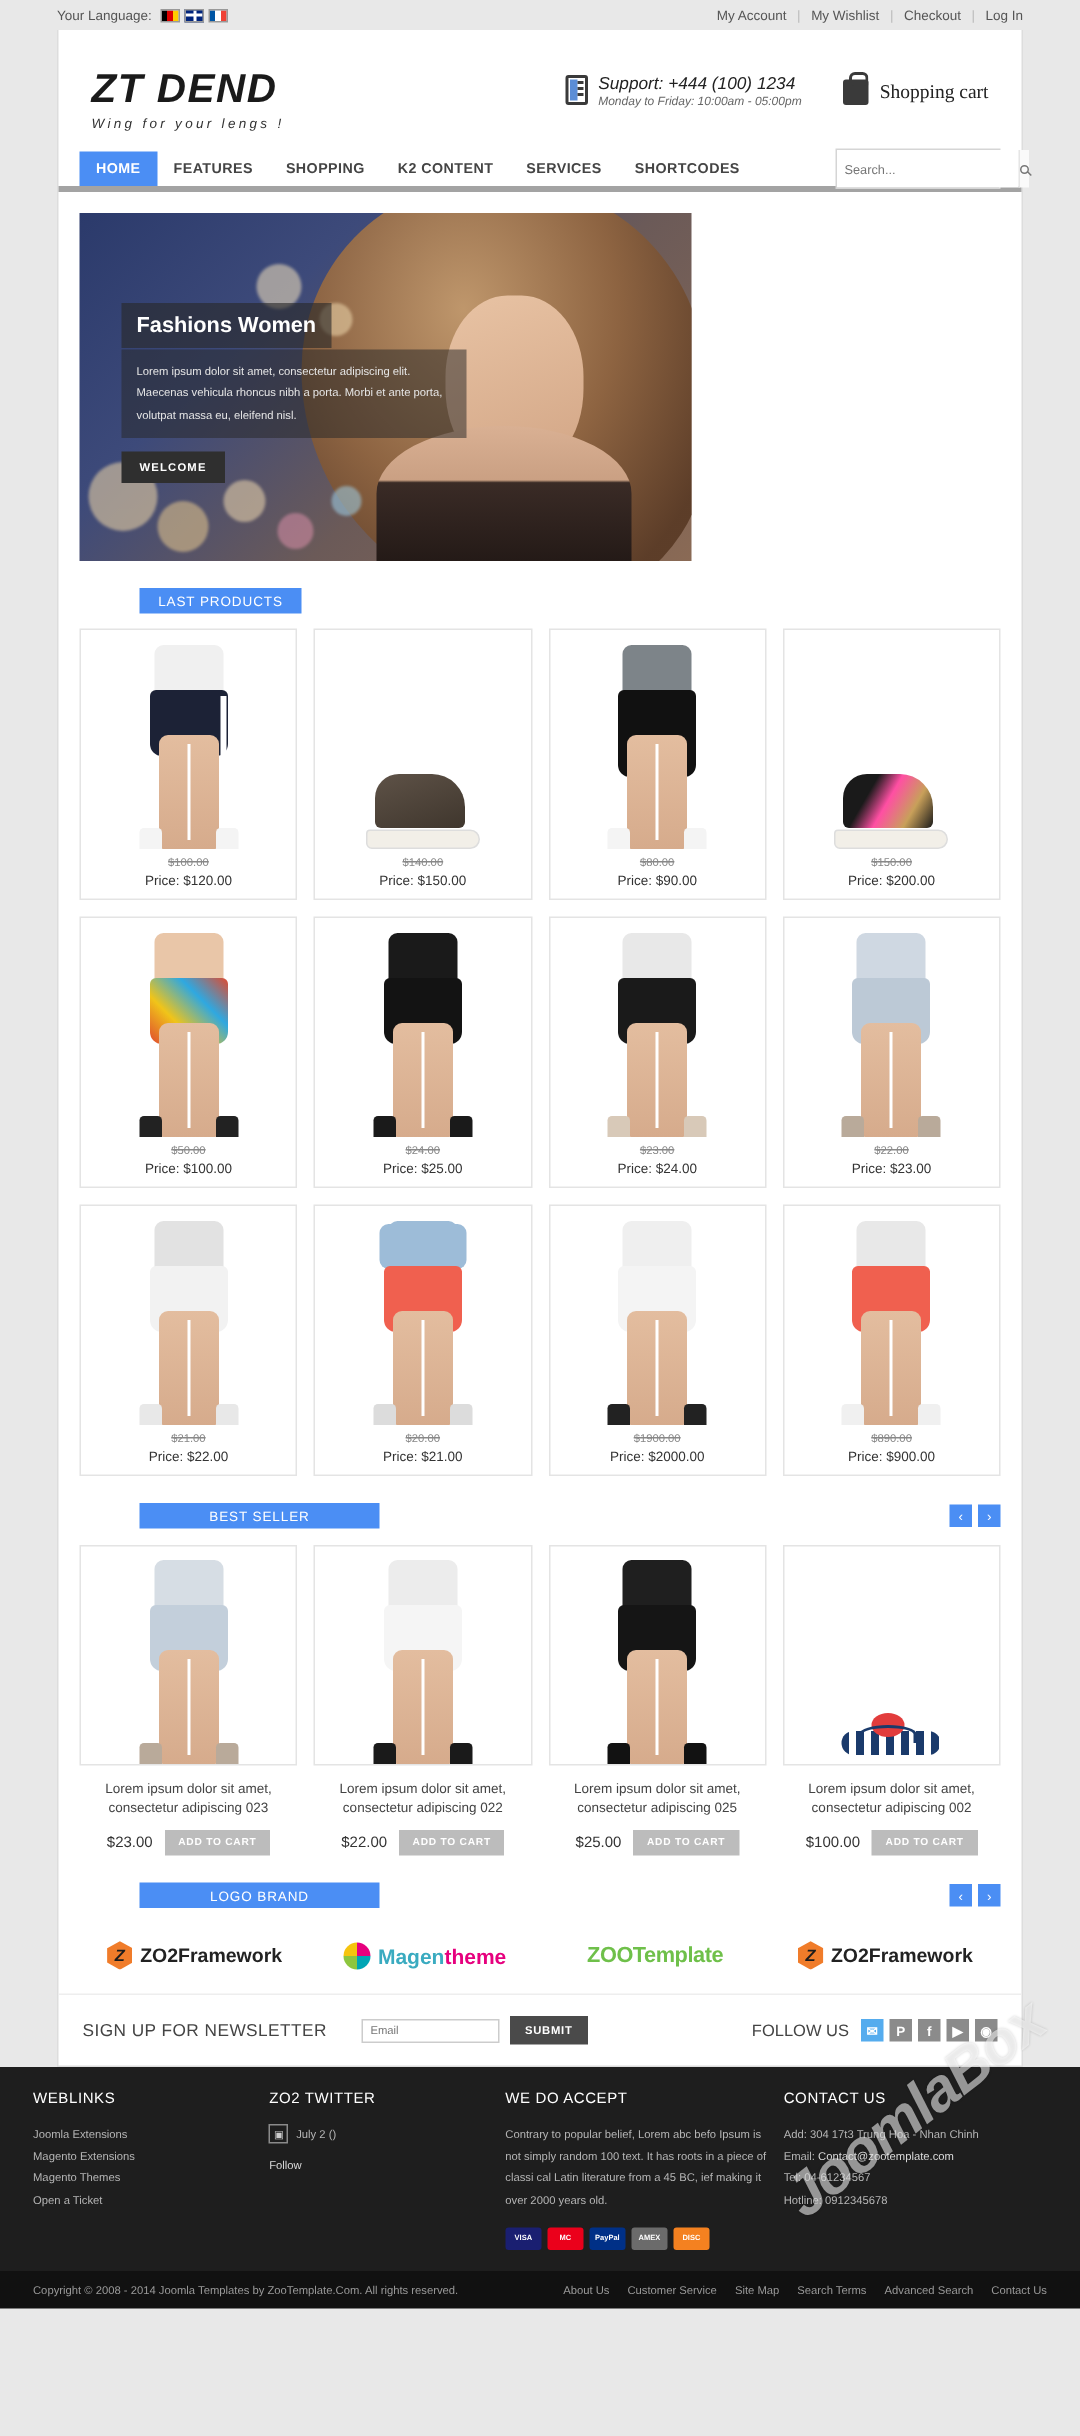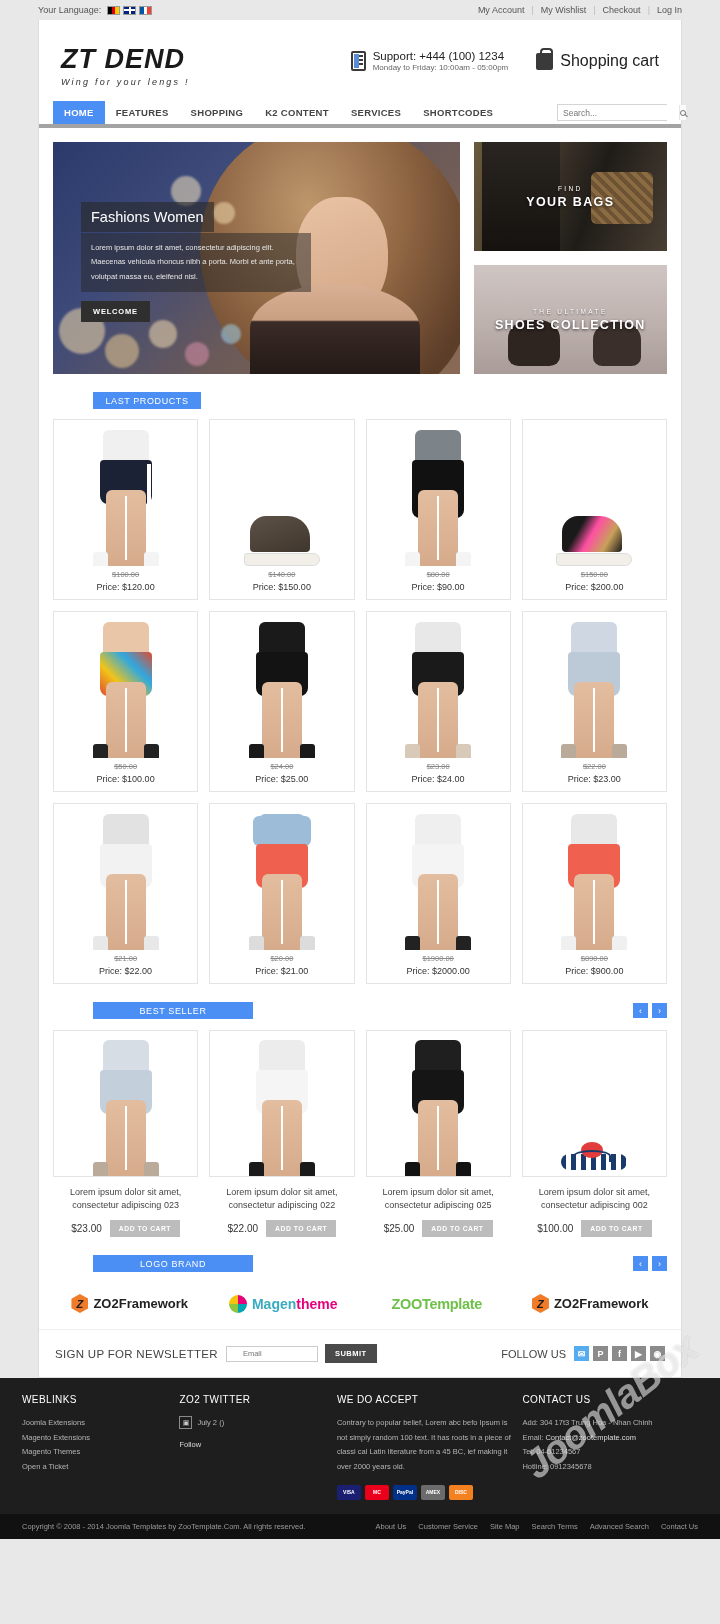--- a/index.html
+++ b/index.html
@@ -29,55 +29,55 @@
 
   
   .shell { width: 644px; margin: 0 38px; background: #fff; border: 1px solid #ddd; border-top: none; }
 
   
   .header { display: flex; align-items: flex-start; padding: 20px 22px 14px 22px; }
   .logo-wrap { padding-top: 4px; }
   .logo-main { font-size: 27px; font-style: italic; font-weight: bold; letter-spacing: 1px; color: #1a1a1a; font-family: "Liberation Sans", sans-serif; }
   .logo-sub { font-size: 9px; font-style: italic; letter-spacing: 2.2px; color: #333; margin-top: 2px; }
   .header-right { margin-left: auto; display: flex; align-items: center; gap: 28px; padding-top: 10px; }
-  .support { display: flex; align-items: center; gap: 7px; }
+  .support { display: flex; gap: 7px; font-style: italic; }
   .phone-ico { width: 15px; height: 20px; border: 2px solid #3a3a3a; border-radius: 2px; position: relative; background:#fff; }
   .phone-ico::before { content:""; position:absolute; left:1px; top:1px; width:5px; height:14px; background:#5b8dd6; }
   .phone-ico::after { content:""; position:absolute; right:1px; top:2px; width:4px; height:2px; background:#3a3a3a; box-shadow: 0 4px 0 #3a3a3a, 0 8px 0 #3a3a3a; }
   .support-l1 { font-size: 11.5px; color: #222; }
   .support-l2 { font-size: 8px; color: #666; margin-top: 1px; }
   .cart { display: flex; align-items: center; gap: 7px; }
   .bag-ico { width: 17px; height: 17px; background: #3a3a3a; border-radius: 2px; position: relative; }
   .bag-ico::before { content:""; position:absolute; left:4px; top:-5px; width:9px; height:7px; border:2px solid #3a3a3a; border-bottom:none; border-radius:4px 4px 0 0; }
-  .cart-label { font-size: 16px; color: #222; }
+  .cart-label { font-size: 13px; color: #222; font-family: Liberation Serif, serif; }
 
   
   .navbar { display: flex; align-items: center; border-bottom: 4px solid #a3a3a3; padding: 0 14px 0 14px; height: 27px; }
   .nav-items { display: flex; height: 100%; }
   .nav-item { display: flex; align-items: center; padding: 0 11px; font-size: 9.5px; font-weight: bold; color: #444; letter-spacing: .3px; height: 100%; }
   .nav-item.active { background: #4b8ef4; color: #fff; }
-  .search-box { margin-left: auto; display: flex; align-items: flex-start; border: 1px solid #d5d5d5; height: 17px; width: 110px; background: #f9a8d4; }
+  .search-box { margin-left: auto; display: flex; align-items: flex-start; border: 1px solid #d5d5d5; height: 27px; width: 110px; background: #f9a8d4; }
   .search-box input { border: none; outline: none; flex: 1; font-size: 8.5px; padding: 0 5px; color: #999; font-family: "Liberation Sans", sans-serif; height: 100%; }
   .search-btn { width: 18px; height: 100%; border-left: 1px solid #e5e5e5; display:flex; align-items:center; justify-content:center; background:#fafafa; }
   .mag { width: 6px; height: 6px; border: 1.3px solid #777; border-radius: 50%; position: relative; }
   .mag::after { content:""; position:absolute; right:-3px; bottom:-2px; width:4px; height:1.3px; background:#777; transform: rotate(45deg); }
 
   
   .hero { display: flex; gap: 14px; padding: 14px 14px 0 14px; }
   .hero-main { width: 408px; height: 232px; position: relative; overflow: hidden;
     background: linear-gradient(135deg,#2b3a6b 0%,#3d4a7a 30%,#6b5a58 60%,#8a6a55 100%); }
   .bokeh { position:absolute; border-radius:50%; filter: blur(1px); opacity:.55; }
   .hair { position:absolute; right:-10px; top:-20px; width:270px; height:280px; border-radius:48% 52% 40% 60%;
     background: radial-gradient(ellipse at 40% 30%, #c49a6c 0%, #8f6440 45%, #5a3b26 80%); opacity:.95; }
   .face { position:absolute; right:72px; top:55px; width:92px; height:120px; border-radius:45% 45% 48% 48%;
     background: linear-gradient(160deg,#e8c3a4,#d2a585); }
   .body-sil { position:absolute; right:40px; bottom:0; width:170px; height:90px; border-radius:50% 50% 0 0;
     background: linear-gradient(180deg,#d9b093 0%,#caa083 40%,#3a2b26 42%,#241a17 100%); }
   .hero-caption { position: absolute; left: 28px; top: 60px; width: 230px; }
-  .hero-title { background: rgba(40,40,40,.62); color: #fff; font-size: 14.5px; font-weight: normal; padding: 7px 10px; display: inline-block; }
+  .hero-title { background: rgba(40,40,40,.62); color: #fff; font-size: 14.5px; font-weight: bold; padding: 7px 10px; display: inline-block; }
   .hero-text { background: rgba(40,40,40,.52); color: #e6e6e6; font-size: 7.5px; line-height: 1.9; padding: 8px 10px; margin-top: 1px; }
   .hero-btn { display: inline-block; margin-top: 9px; background: #2f2f2f; color: #fff; font-size: 7.5px; font-weight: bold; letter-spacing: .8px; padding: 6px 12px; }
   .hero-side { display: flex; flex-direction: column; gap: 14px; width: 194px; }
   .side-banner { height: 109px; position: relative; overflow: hidden; display:flex; flex-direction:column; align-items:center; justify-content:center; }
   .sb-bags { background: linear-gradient(110deg,#6b5a3c 0%,#3a3128 40%,#1f1c18 60%,#4a4034 100%); }
   .sb-bags::before { content:""; position:absolute; left:8px; top:0; width:78px; height:100%; background: linear-gradient(180deg,#2a2520,#15120f); }
   .sb-bags::after { content:""; position:absolute; right:14px; top:30px; width:62px; height:52px; border-radius:6px;
     background: repeating-linear-gradient(45deg,#8a6b42 0 4px,#6d5233 4px 8px); }
   .sb-shoes { background: linear-gradient(180deg,#cfc5c2 0%,#bdb1ae 55%,#a89b98 100%); }
   .sb-shoes::before { content:""; position:absolute; left:34px; bottom:8px; width:52px; height:46px; border-radius:40% 40% 20% 20%; background:#2e2420; }
@@ -129,21 +129,21 @@
   .zo2-mark { width: 17px; height: 19px; background: #f07c2a; clip-path: polygon(50% 0,100% 25%,100% 75%,50% 100%,0 75%,0 25%); display:flex; align-items:center; justify-content:center; color:#1c1c1c; font-weight:bold; font-size:11px; font-style:italic; }
   .zo2-txt { font-size: 13px; font-weight: bold; color: #222; }
   .magen-mark { width: 18px; height: 18px; border-radius: 50%; background: conic-gradient(#e6007e 0 25%, #00a5b5 25% 50%, #8dc63f 50% 75%, #f6c40e 75% 100%); }
   .magen-txt { font-size: 14px; font-weight: bold; }
   .magen-txt .a { color: #3aabc0; } .magen-txt .b { color: #e6007e; }
   .zoo-txt { font-size: 14.5px; font-weight: bold; color: #6fc04a; letter-spacing: -.3px; }
 
   
   .newsletter { display: flex; align-items: center; padding: 14px 16px; border-top: 1px solid #eee; }
   .nl-label { font-size: 11.5px; color: #444; letter-spacing: .3px; }
-  .nl-input { width: 92px; height: 16px; border: 1px solid #ccc; font-size: 7.5px; padding: 0 16px; color: #999; margin-left: 8px; font-family: "Liberation Sans", sans-serif; outline:none; }
+  .nl-input { width: 92px; height: 16px; border: 1px solid #ccc; font-size: 7.5px; padding: 0 5px; color: #999; margin-left: 23px; font-family: "Liberation Sans", sans-serif; outline:none; }
   .nl-submit { background: #4a4a4a; color: #fff; font-size: 7.5px; font-weight: bold; letter-spacing: .5px; padding: 5px 10px; margin-left: 7px; }
   .follow { margin-left: auto; display: flex; align-items: center; gap: 4px; }
   .follow-label { font-size: 11px; color: #444; margin-right: 4px; }
   .soc { width: 15px; height: 15px; display: flex; align-items: center; justify-content: center; color: #fff; font-size: 9px; font-weight: bold; }
   .soc-tw { background: #55acee; } .soc-pi { background: #8b8b8b; } .soc-fb { background: #8b8b8b; }
   .soc-yt { background: #8b8b8b; } .soc-rs { background: #8b8b8b; }
 
   
   .footer { background: #1e1e1e; color: #cfcfcf; padding: 16px 22px 14px 22px; display: grid; grid-template-columns: 1.05fr 1.05fr 1.25fr 1.25fr; gap: 10px; }
   .fcol h4 { font-size: 10px; color: #fff; font-weight: normal; letter-spacing: .4px; margin-bottom: 11px; }
@@ -241,30 +241,20 @@
         <span class="bokeh" style="left:132px;bottom:8px;width:24px;height:24px;background:#d98fa8"></span>
         <span class="bokeh" style="left:168px;bottom:30px;width:20px;height:20px;background:#9fd0e8"></span>
         <span class="bokeh" style="left:118px;top:34px;width:30px;height:30px;background:#f5e3bd"></span>
         <span class="bokeh" style="left:160px;top:60px;width:22px;height:22px;background:#efd9ae"></span>
         <div class="hero-caption">
           <div class="hero-title">Fashions Women</div>
           <div class="hero-text">Lorem ipsum dolor sit amet, consectetur adipiscing elit. Maecenas vehicula rhoncus nibh a porta. Morbi et ante porta, volutpat massa eu, eleifend nisl.</div>
           <div class="hero-btn">WELCOME</div>
         </div>
       </div>
-      <div class="hero-side">
-        <div class="side-banner sb-bags">
-          <div class="sb-small">FIND</div>
-          <div class="sb-big">YOUR BAGS</div>
-        </div>
-        <div class="side-banner sb-shoes">
-          <div class="sb-small">THE ULTIMATE</div>
-          <div class="sb-big">SHOES COLLECTION</div>
-        </div>
-      </div>
     </div>
 
     <div class="sect">
       <div class="sect-head">
         <div class="sect-title w-narrow">LAST PRODUCTS</div>
       </div>
       <div class="grid" id="lp-grid">
           <div class="card">
             <div class="ph">
               <div class="fig">

